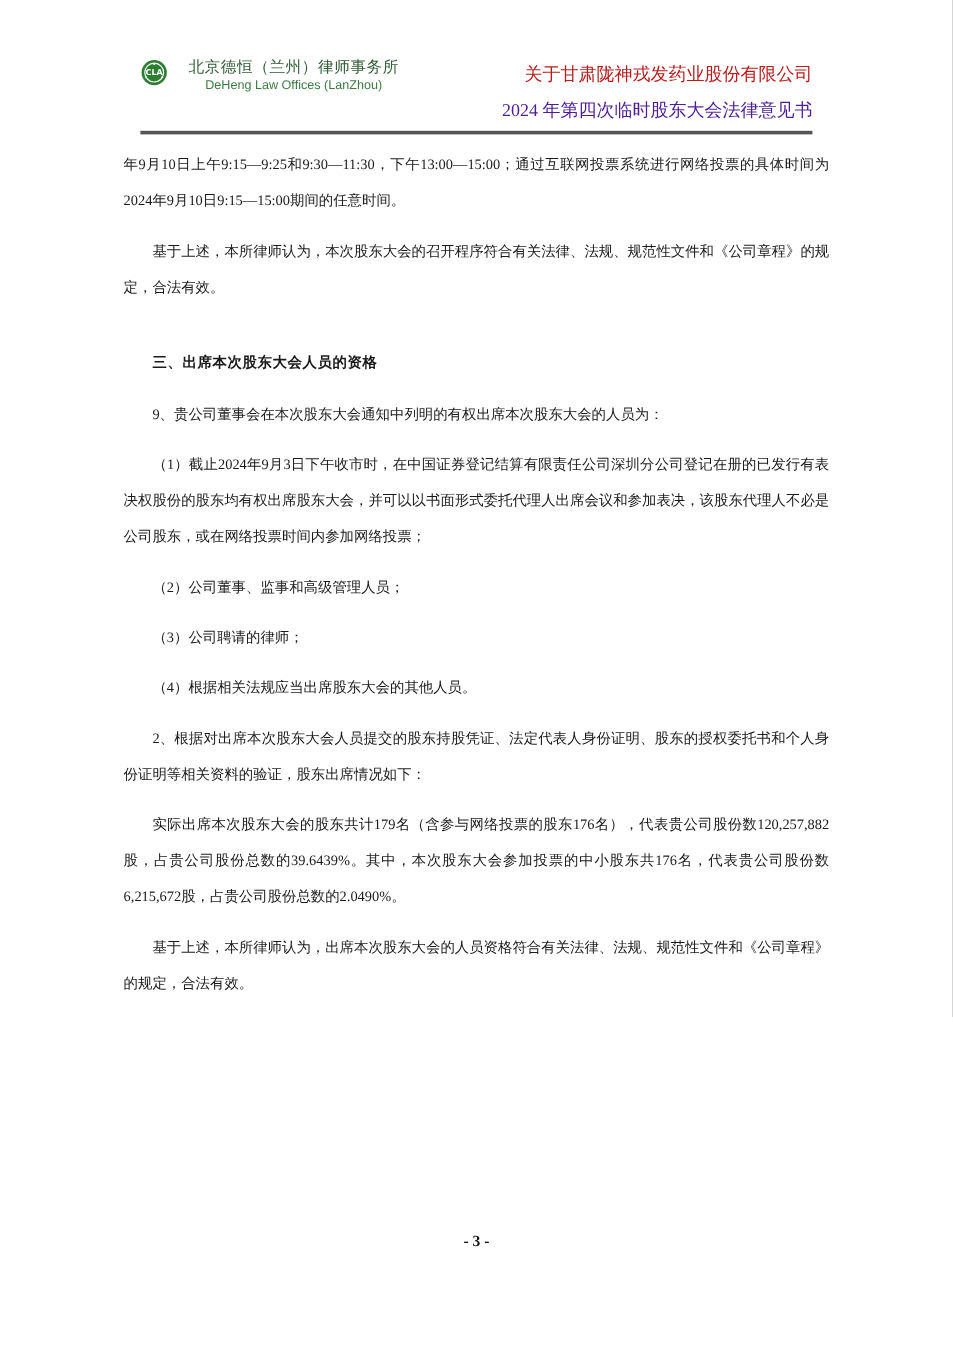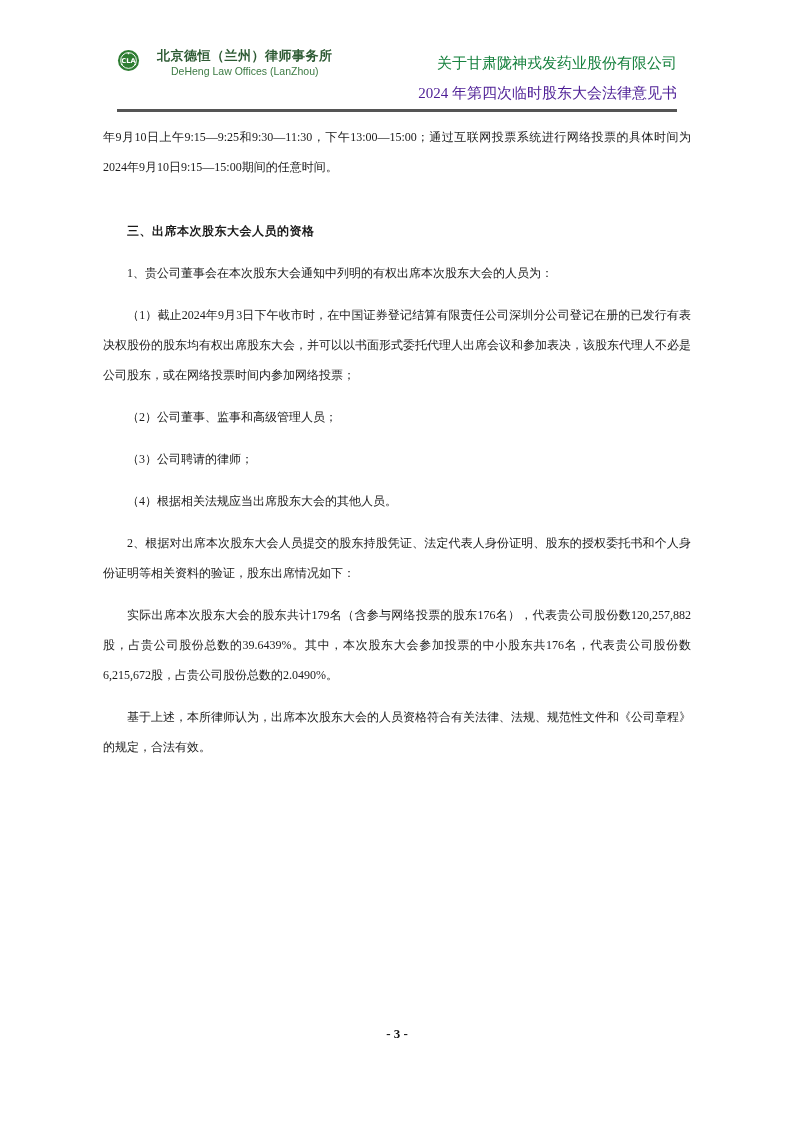--- a/index.html
+++ b/index.html
@@ -22,39 +22,39 @@
     left: 117px;
     width: 560px;
     display: flex;
     justify-content: space-between;
     align-items: flex-start;
   }
   .logo-block { display: flex; align-items: flex-start; gap: 17px; }
   .logo-emblem { width: 23px; height: 23px; flex: 0 0 auto; margin-top: 1px; }
   .logo-text-cn {
     font-family: "Liberation Sans", "DejaVu Sans", sans-serif;
-    font-weight: bold;
+    font-weight: normal;
     font-size: 13px;
     line-height: 16px;
     color: #2d5a33;
     letter-spacing: 0.5px;
   }
   .logo-text-en {
     font-family: "Liberation Sans", "DejaVu Sans", sans-serif;
     font-size: 10.5px;
     line-height: 14px;
     color: #3c7a43;
     text-align: center;
   }
   .header-titles { text-align: right; padding-top: 6px; }
   .header-title-line1 {
     font-size: 15px;
     line-height: 18px;
     margin-bottom: 12px;
-    color: #15803d;
+    color: #b91c1c;
   }
   .header-title-line2 {
     font-size: 15px;
     line-height: 18px;
     color: #4c1d95;
   }
   .header-rule {
     position: absolute;
     top: 109px;
     left: 117px;
@@ -70,21 +70,21 @@
     left: 103px;
     width: 588px;
     font-size: 12px;
     line-height: 30px;
     text-align: justify;
   }
   .doc-body p { margin: 0 0 12px 0; }
   .para { text-indent: 2em; }
   .cont { text-indent: 0; }
   .heading {
-    font-family: Liberation Sans, sans-serif;
+    font-family: Liberation Mono, monospace;
     font-weight: bold;
     text-indent: 2em;
     margin-top: 34px !important;
     letter-spacing: 0.5px;
   }
 
   
   .footer {
     position: absolute;
     top: 1026px;
@@ -118,22 +118,23 @@
     </div>
     <div class="header-titles">
       <div class="header-title-line1">关于甘肃陇神戎发药业股份有限公司</div>
       <div class="header-title-line2">2024 年第四次临时股东大会法律意见书</div>
     </div>
   </div>
   <div class="header-rule"></div>
 
   <div class="doc-body">
     <p class="cont">年9月10日上午9:15—9:25和9:30—11:30，下午13:00—15:00；通过互联网投票系统进行网络投票的具体时间为2024年9月10日9:15—15:00期间的任意时间。</p>
+    <p class="para">基于上述，本所律师认为，本次股东大会的召开程序符合有关法律、法规、规范性文件和《公司章程》的规定，合法有效。</p>
     <p class="heading">三、出席本次股东大会人员的资格</p>
-    <p class="para">1、贵公司董事会在本次股东大会通知中列明的有权出席本次股东大会的人员为：</p>
+    <p class="para">9、贵公司董事会在本次股东大会通知中列明的有权出席本次股东大会的人员为：</p>
     <p class="para">（1）截止2024年9月3日下午收市时，在中国证券登记结算有限责任公司深圳分公司登记在册的已发行有表决权股份的股东均有权出席股东大会，并可以以书面形式委托代理人出席会议和参加表决，该股东代理人不必是公司股东，或在网络投票时间内参加网络投票；</p>
     <p class="para">（2）公司董事、监事和高级管理人员；</p>
     <p class="para">（3）公司聘请的律师；</p>
     <p class="para">（4）根据相关法规应当出席股东大会的其他人员。</p>
     <p class="para">2、根据对出席本次股东大会人员提交的股东持股凭证、法定代表人身份证明、股东的授权委托书和个人身份证明等相关资料的验证，股东出席情况如下：</p>
     <p class="para">实际出席本次股东大会的股东共计179名（含参与网络投票的股东176名），代表贵公司股份数120,257,882股，占贵公司股份总数的39.6439%。其中，本次股东大会参加投票的中小股东共176名，代表贵公司股份数6,215,672股，占贵公司股份总数的2.0490%。</p>
     <p class="para">基于上述，本所律师认为，出席本次股东大会的人员资格符合有关法律、法规、规范性文件和《公司章程》的规定，合法有效。</p>
   </div>
 
   <div class="footer">- 3 -</div>

